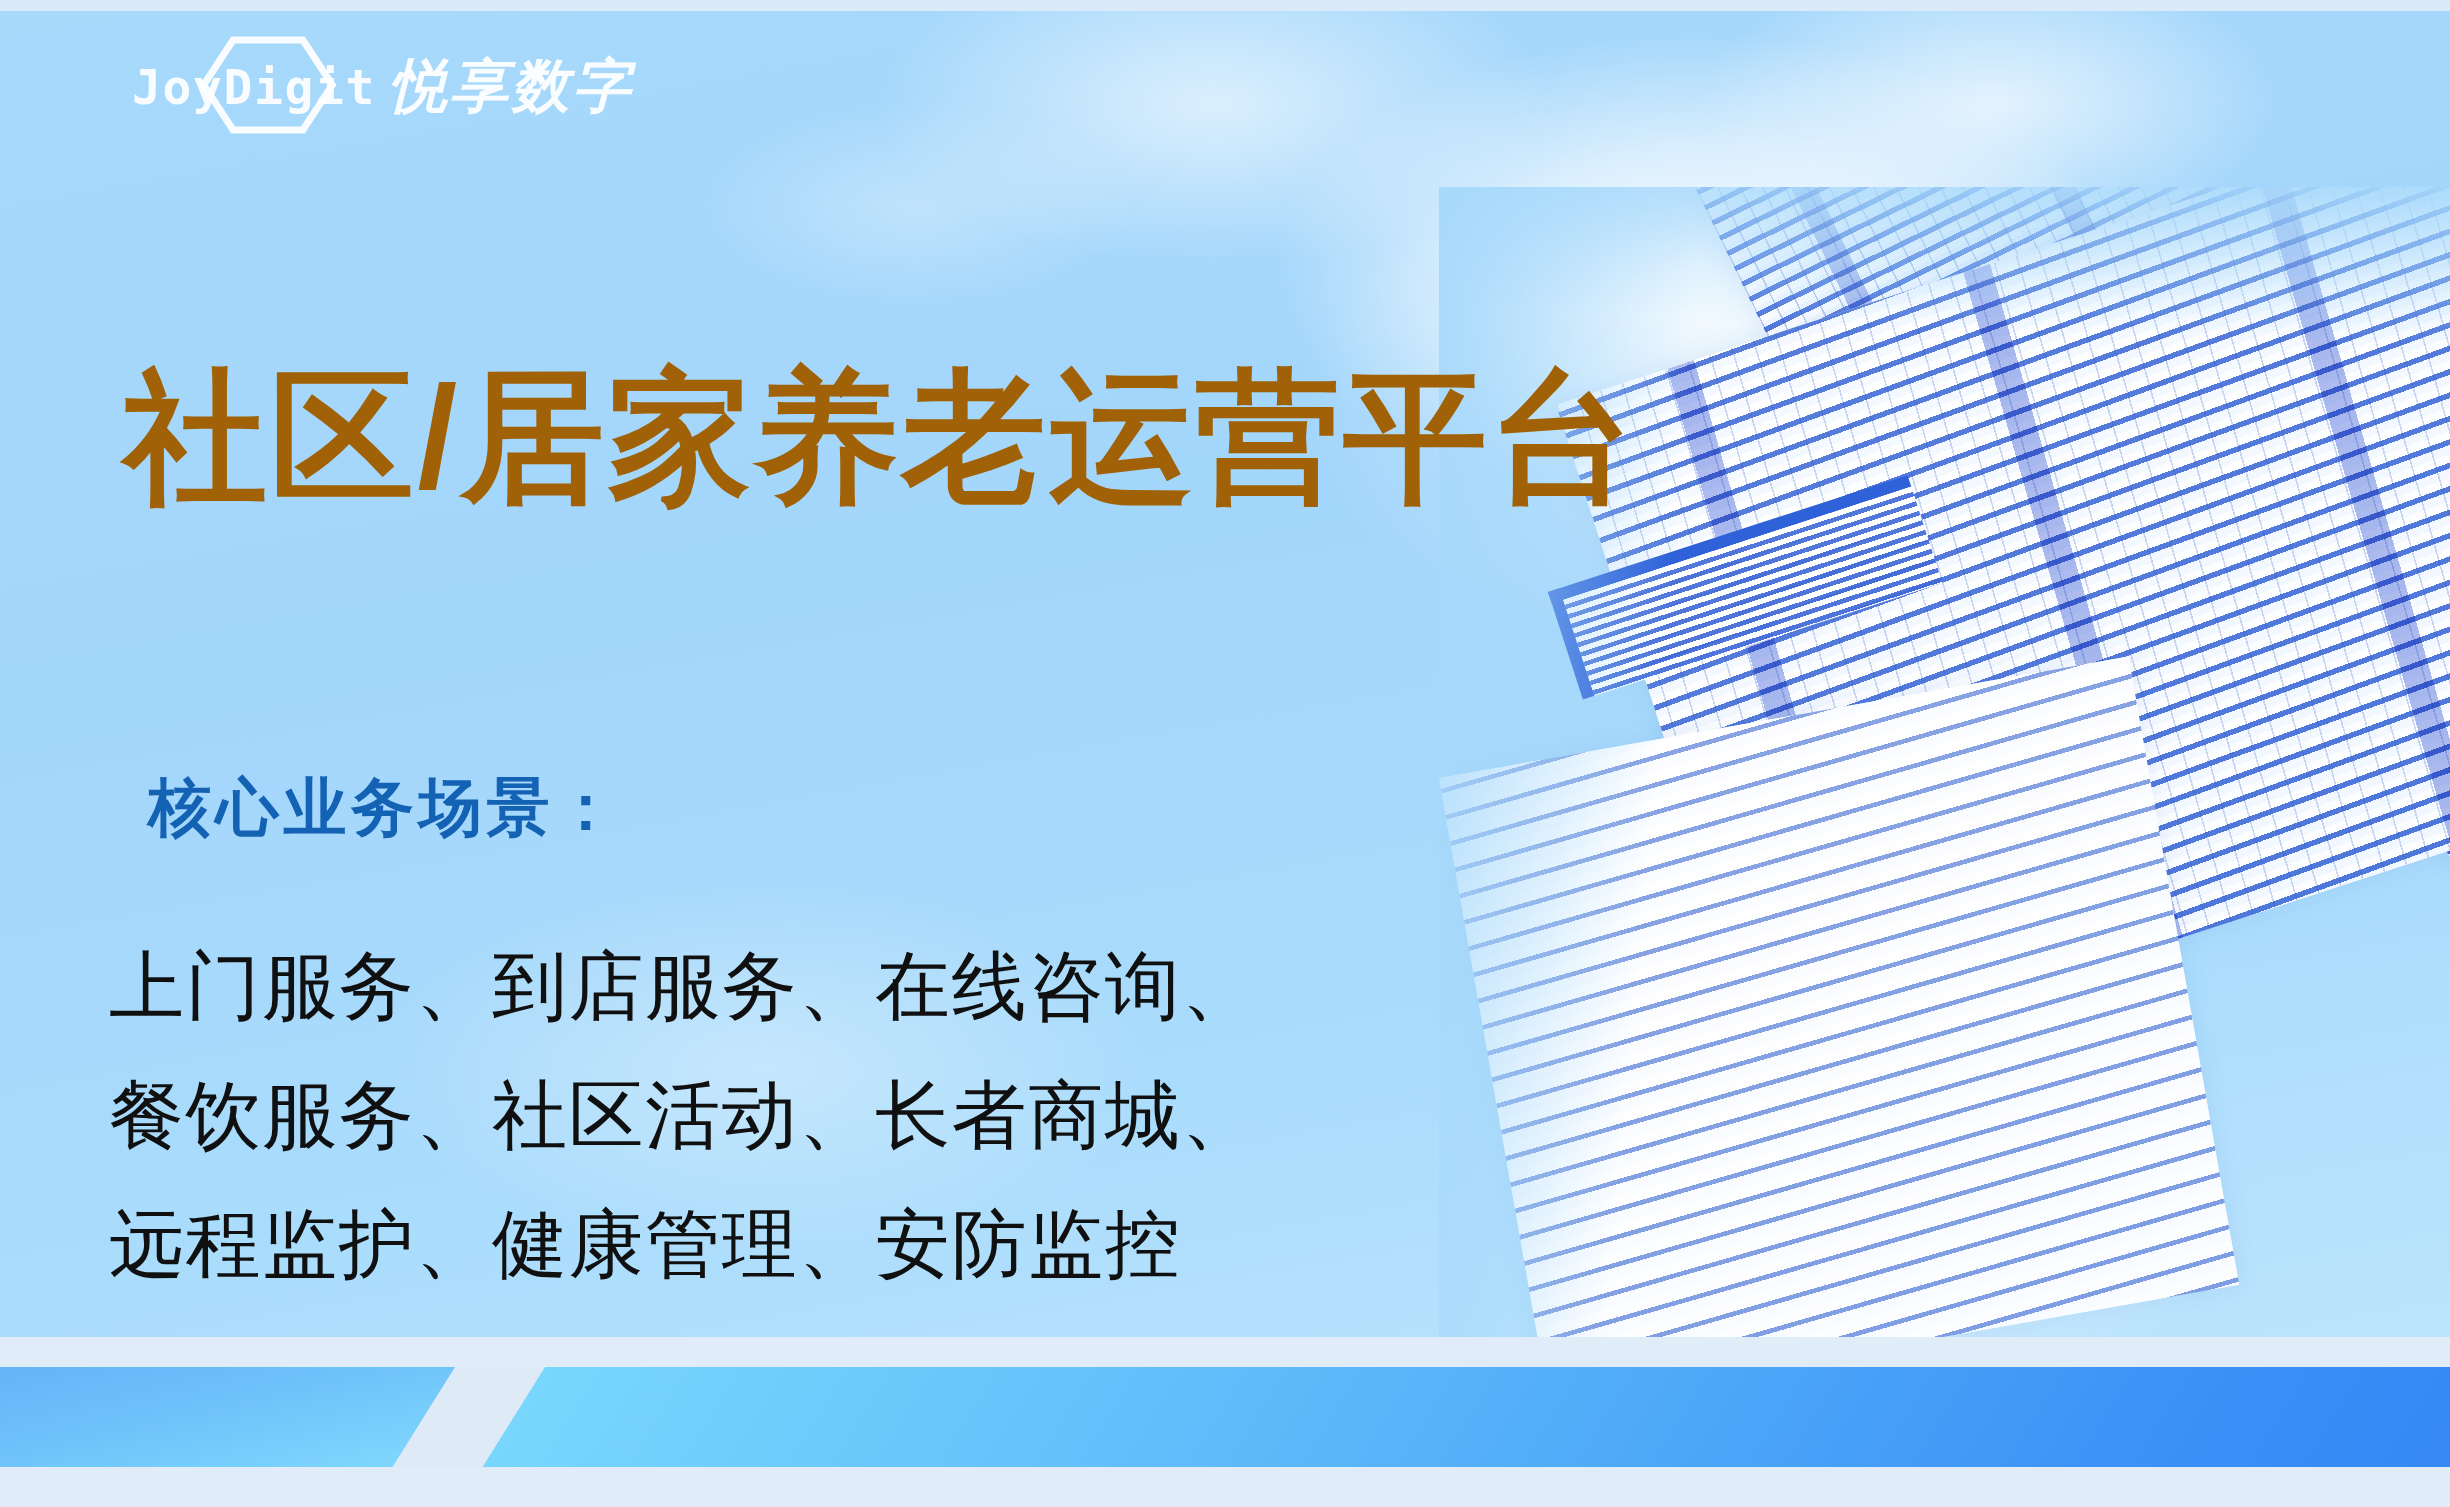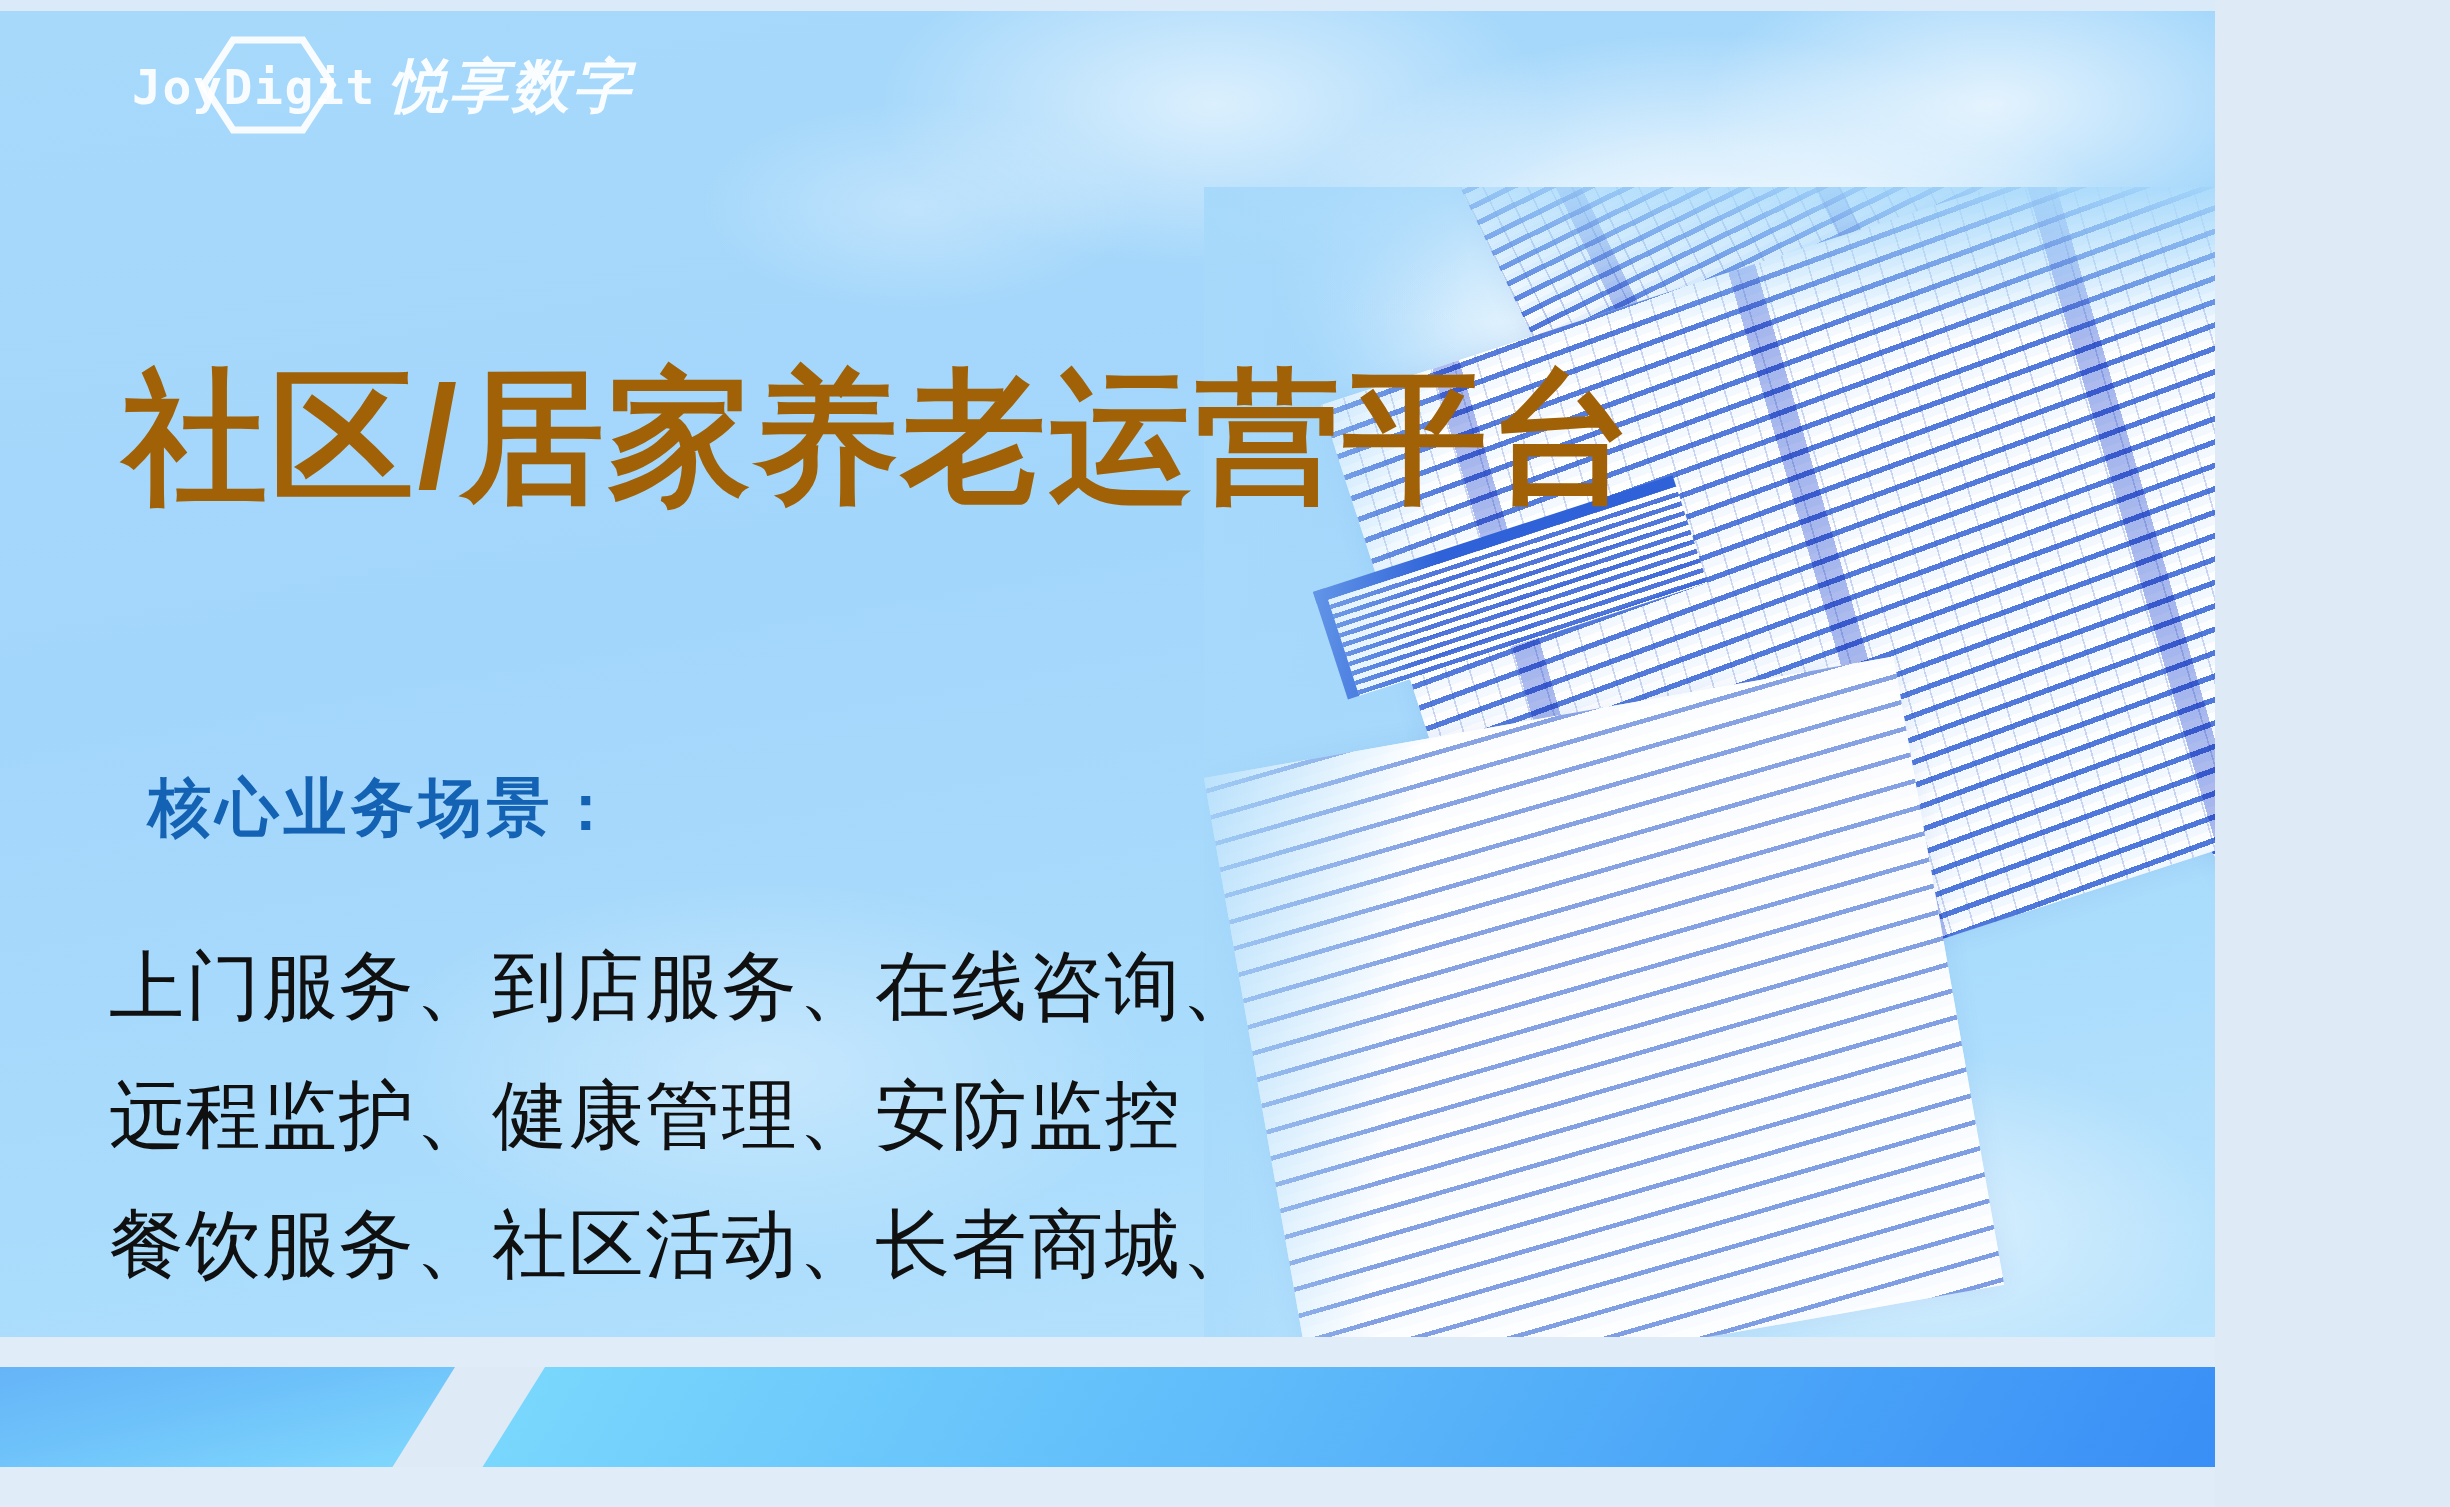--- a/index.html
+++ b/index.html
@@ -7,21 +7,21 @@
     margin: 0;
     padding: 0;
     background: #dfeaf7;
   }
   body {
     font-family: "Liberation Sans", "DejaVu Sans", sans-serif;
   }
 
   .slide {
     position: relative;
-    width: 2215px;
+    width: 2450px;
     height: 1508px;
     overflow: hidden;
     background: #dfeaf7;
   }
 
   
   .sky {
     position: absolute;
     left: 0;
     top: 11px;
@@ -425,22 +425,22 @@
     <div class="logo-text">JoyDigit</div>
     <div class="logo-cn">悦享数字</div>
   </div>
 
   <h1 class="headline">社区/居家养老运营平台</h1>
 
   <div class="section-label">核心业务场景：</div>
 
   <div class="body-lines">
     <span class="ln">上门服务、到店服务、在线咨询、</span>
+    <span class="ln">餐饮服务、社区活动、长者商城、</span>
     <span class="ln">远程监护、健康管理、安防监控</span>
-    <span class="ln">餐饮服务、社区活动、长者商城、</span>
   </div>
 
   <div class="footer-zone">
     <div class="band-right-flat"></div>
     <div class="band-left"></div>
     <div class="band-gap"></div>
     <div class="band-right"></div>
   </div>
 
 </div>

